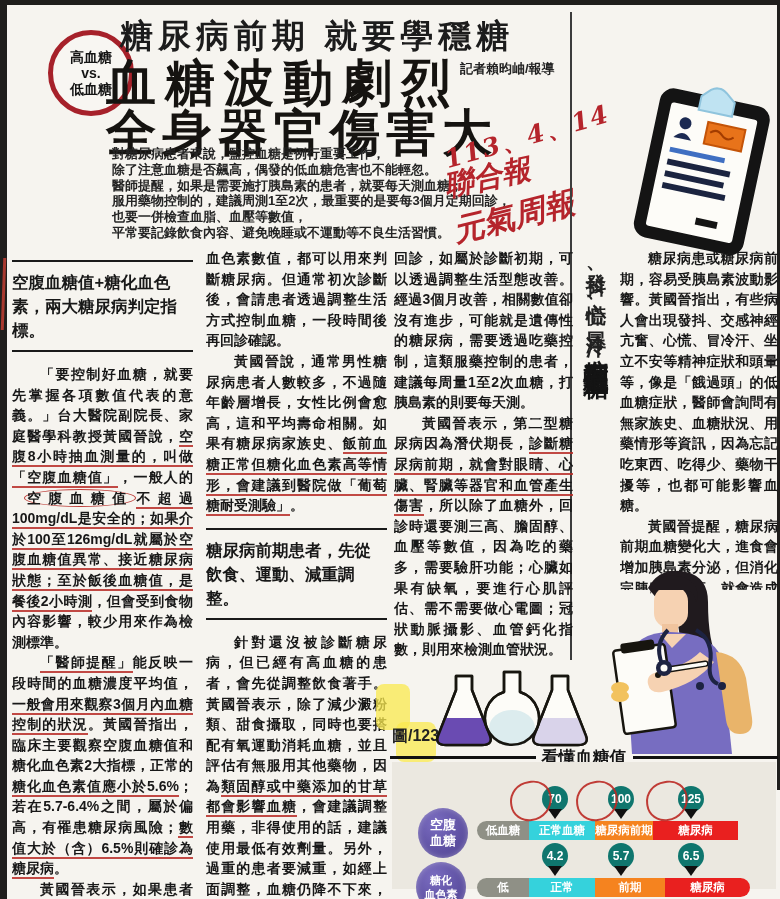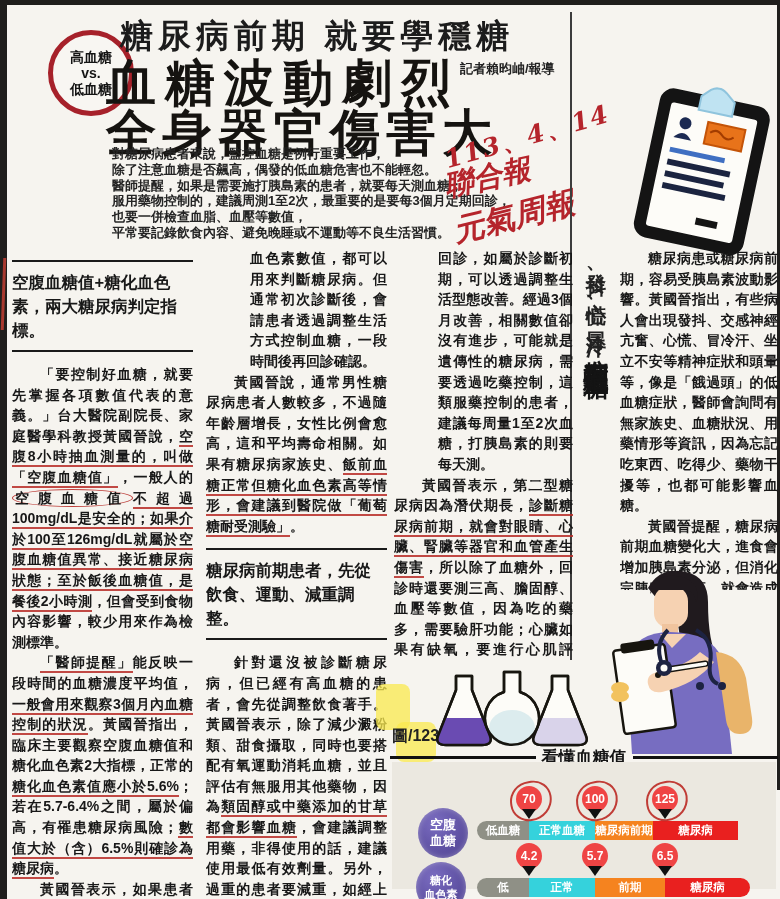--- a/index.html
+++ b/index.html
@@ -30,45 +30,45 @@
   #vrule{position:absolute;left:570px;top:12px;width:2px;height:648px;background:#3c3c3c;}
 
   
   .col{position:absolute;top:248px;font-size:14px;line-height:20.6px;font-weight:600;
        text-align:justify;color:#181818;overflow:hidden;}
   #col-1{left:12px;width:181px;height:649px;}
   #col-2{left:206px;width:181px;height:649px;}
   #col-3{left:394px;width:179px;height:412px;}
   #col-4{left:620px;width:158px;height:342px;}
   .para{margin:0;text-indent:2em;}
-  .para.noind{text-indent:0;margin-left:44px;}
+  .para.noind{text-indent:0;}
   .subhead{border-top:2px solid #1a1a1a;border-bottom:2px solid #1a1a1a;padding:8px 0;
            margin:12px 0;font-size:16.5px;line-height:24px;font-weight:800;text-align:left;}
   .u-red{border-bottom:2px solid rgba(183,42,38,.85);padding-bottom:1px;}
-  .circ-red{border:1.6px solid rgba(183,42,38,.9);border-radius:50%;padding:0 2px;}
+  .circ-red{border:1.6px solid rgba(183,42,38,.9);border-radius:50%;padding:0 2px;margin-left:12px;}
 
   
   #vhead{position:absolute;left:578px;top:258px;width:38px;height:408px;display:flex;flex-direction:column;
          align-items:center;gap:14px;}
   #vhead .vh1{writing-mode:vertical-rl;text-orientation:upright;font-size:20px;font-weight:600;letter-spacing:3px;color:#222;}
   #vhead .vh2{writing-mode:vertical-rl;text-orientation:upright;font-size:25px;font-weight:900;letter-spacing:2px;color:#141414;}
 
   
   #infog{position:absolute;left:390px;top:740px;width:388px;height:157px;}
   #infog-titlebar{position:absolute;left:0;top:6px;width:388px;display:flex;align-items:center;}
   #infog-titlebar .tline{flex:1;height:2.5px;background:#111;}
   #infog-title{padding:0 6px;font-size:17px;font-weight:800;color:#151515;white-space:nowrap;}
   #infog-box{position:absolute;left:2px;top:22px;width:384px;height:127px;background:#ebe8e0;}
   .scale-badge{position:absolute;border-radius:50%;background:radial-gradient(circle at 35% 30%,#7a6cc0,#4a3d8d);
                color:#fff;font-weight:800;display:flex;flex-direction:column;align-items:center;justify-content:center;
                text-align:center;box-shadow:inset 0 0 6px rgba(255,255,255,.35);}
   .scale-bar{position:absolute;display:flex;height:19px;border-radius:10px;overflow:hidden;}
   .scale-seg{display:flex;align-items:center;justify-content:center;color:#fff;font-weight:800;font-size:11.5px;white-space:nowrap;}
-  .pin{position:absolute;width:26px;height:26px;border-radius:50%;background:#ef4444;color:#fff;
-       display:flex;align-items:center;justify-content:center;font-size:12px;font-weight:800;z-index:3;}
+  .pin{position:absolute;width:26px;height:26px;border-radius:50%;background:#0f766e;color:#fff;
+       display:flex;align-items:center;justify-content:center;font-size:12px;font-weight:800;z-index:3;margin-left:26px;}
   .pin::after{content:"";position:absolute;top:23px;left:50%;transform:translateX(-50%);
               border:7px solid transparent;border-top:10px solid #101010;}
   .ring{position:absolute;width:38px;height:36px;border:2.5px solid rgba(187,41,36,.9);
         border-radius:55% 48% 60% 50%;transform:rotate(-8deg);z-index:4;}
   #credit{position:absolute;left:392px;top:726px;font-size:16px;font-weight:800;color:#222;}
 
   
   #clipboard-wrap{position:absolute;left:628px;top:86px;width:150px;height:170px;transform:rotate(12deg);}
   #flasks-wrap{position:absolute;left:428px;top:670px;width:168px;height:88px;z-index:2;}
   #doctor-wrap{position:absolute;left:596px;top:560px;width:184px;height:200px;}

